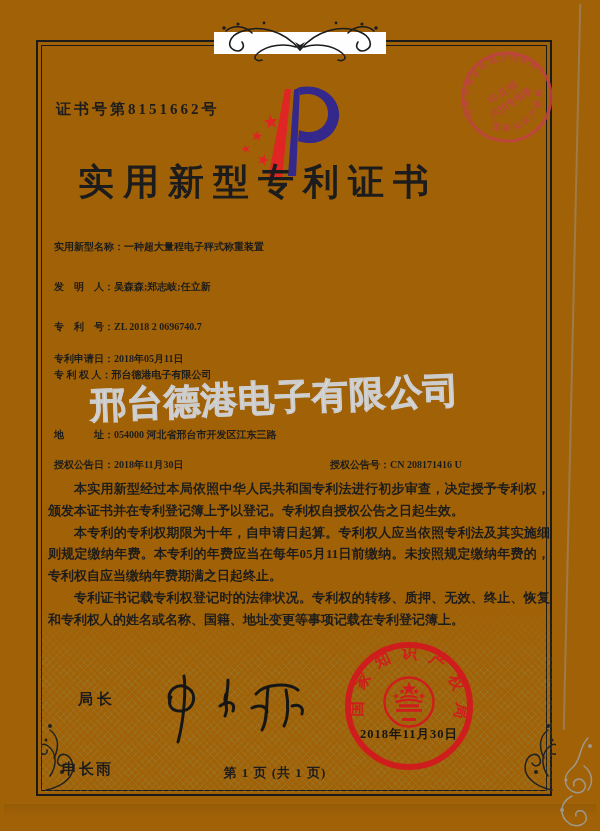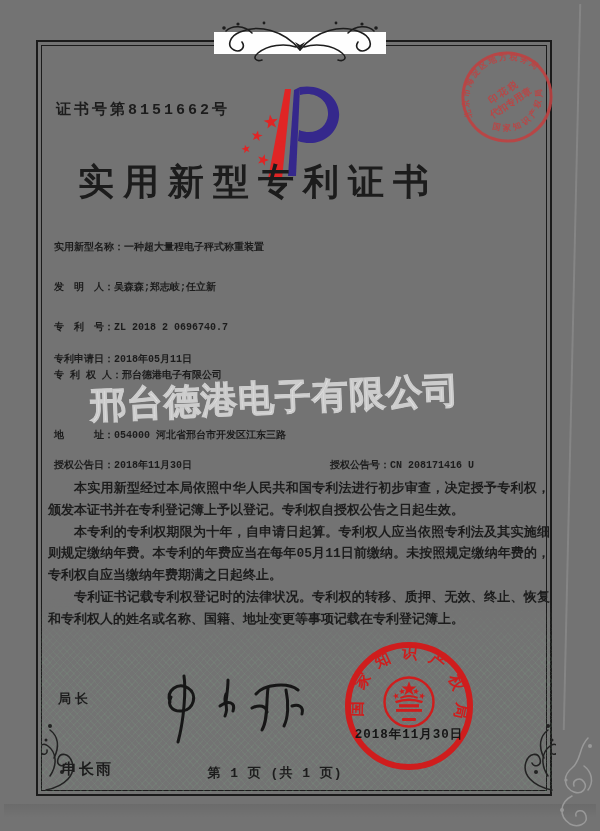--- a/index.html
+++ b/index.html
@@ -1,17 +1,17 @@
 <!DOCTYPE html>
 <html><head>
 <meta charset="utf-8">
 <style>
   html,body{margin:0;padding:0;background:#ffffff;}
-  .page{position:relative;width:600px;height:831px;background:#737373;overflow:hidden;
-        font-family:Liberation Mono, monospace;color:#1c1c1c;}
+  .page{position:relative;width:600px;height:831px;background:#a16207;overflow:hidden;
+        font-family:Liberation Serif, serif;color:#1c1c1c;}
   .abs{position:absolute;}
   
   .edge-right{left:571px;top:4px;width:2px;height:726px;background:#9c9c9c;opacity:.45;transform:rotate(1.3deg);}
   .shadow-bottom{left:4px;top:804px;width:592px;height:14px;background:linear-gradient(rgba(0,0,0,.07),rgba(0,0,0,0));}
   
   .frame-outer{left:36px;top:40px;width:516px;height:756px;border:2.5px solid #1b1b1b;box-sizing:border-box;}
   .frame-inner{position:absolute;left:3px;top:3px;right:3px;bottom:3px;border:1px solid #1b1b1b;}
   
   .guilloche{left:40px;top:598px;width:512px;height:194px;z-index:0;
      background:
@@ -23,21 +23,21 @@
   .title{left:0;top:158px;width:516px;text-align:center;font-size:36px;font-weight:700;
          letter-spacing:9px;z-index:3;}
   .watermark{left:90px;top:374px;font-size:36px;font-weight:700;letter-spacing:1px;
      color:#e7e7e7;-webkit-text-stroke:1px #cccccc;transform:rotate(-2.4deg);z-index:1;white-space:nowrap;}
   .field{left:54px;width:500px;font-size:10px;font-weight:600;z-index:3;white-space:nowrap;}
   .f0{top:240px;} .f1{top:280px;} .f2{top:320px;} .f3{top:352px;} .f4{top:368px;} .f5{top:428px;}
   .grant{top:458px;}
   .grant .no-pair{position:absolute;left:276px;top:0;}
   .body-text{left:48px;top:478px;width:502px;z-index:3;}
   .body-text p{margin:0;text-indent:2em;text-align:justify;font-size:13px;line-height:21.8px;font-weight:600;}
-  .signer-title{left:58px;top:690px;font-size:13px;font-weight:700;letter-spacing:4px;z-index:3;}
+  .signer-title{left:78px;top:690px;font-size:15px;font-weight:700;letter-spacing:4px;z-index:3;}
   .signer-name{left:62px;top:760px;font-size:15px;font-weight:700;letter-spacing:2px;z-index:3;}
   .signature{left:140px;top:664px;z-index:3;}
   .seal{left:340px;top:640px;z-index:4;}
   .seal-date{left:346px;top:726px;width:126px;text-align:center;font-size:12.5px;font-weight:700;
              letter-spacing:1px;color:#151515;z-index:5;white-space:nowrap;}
   .footer{left:190px;top:764px;width:170px;text-align:center;font-size:13px;font-weight:600;
           letter-spacing:1px;z-index:3;}
   .ornament-top{left:192px;top:16px;z-index:3;}
   .stamp{left:459px;top:49px;transform:rotate(-33deg);z-index:4;opacity:.9;}
   .corner-bl{left:42px;top:706px;z-index:2;}

